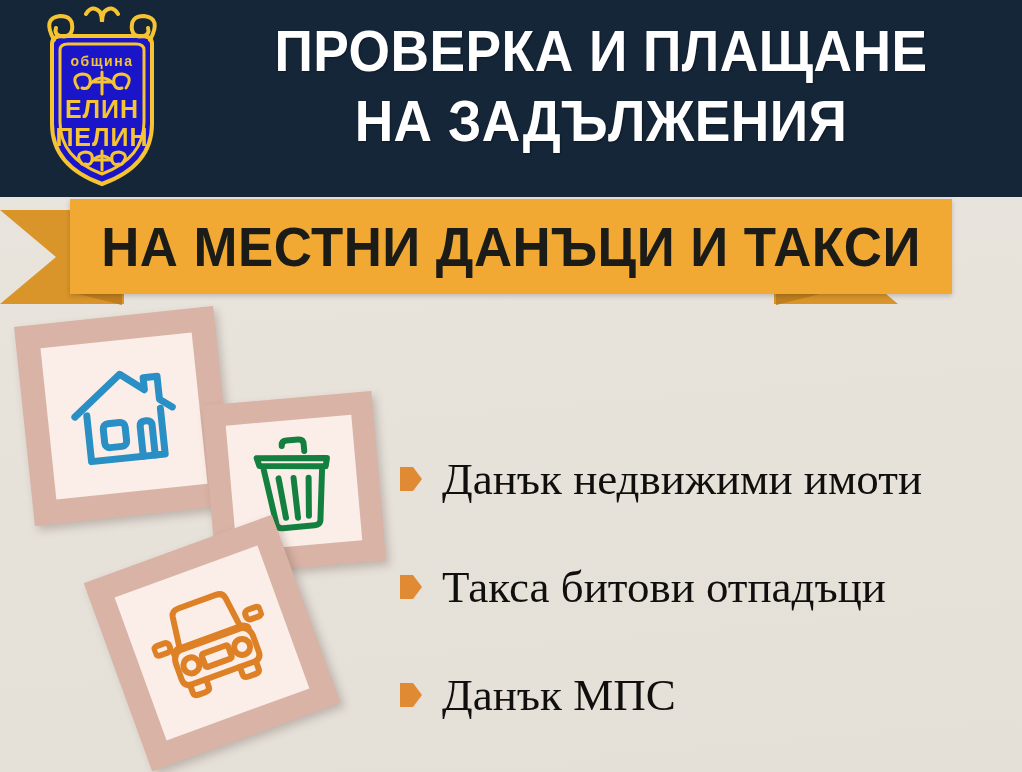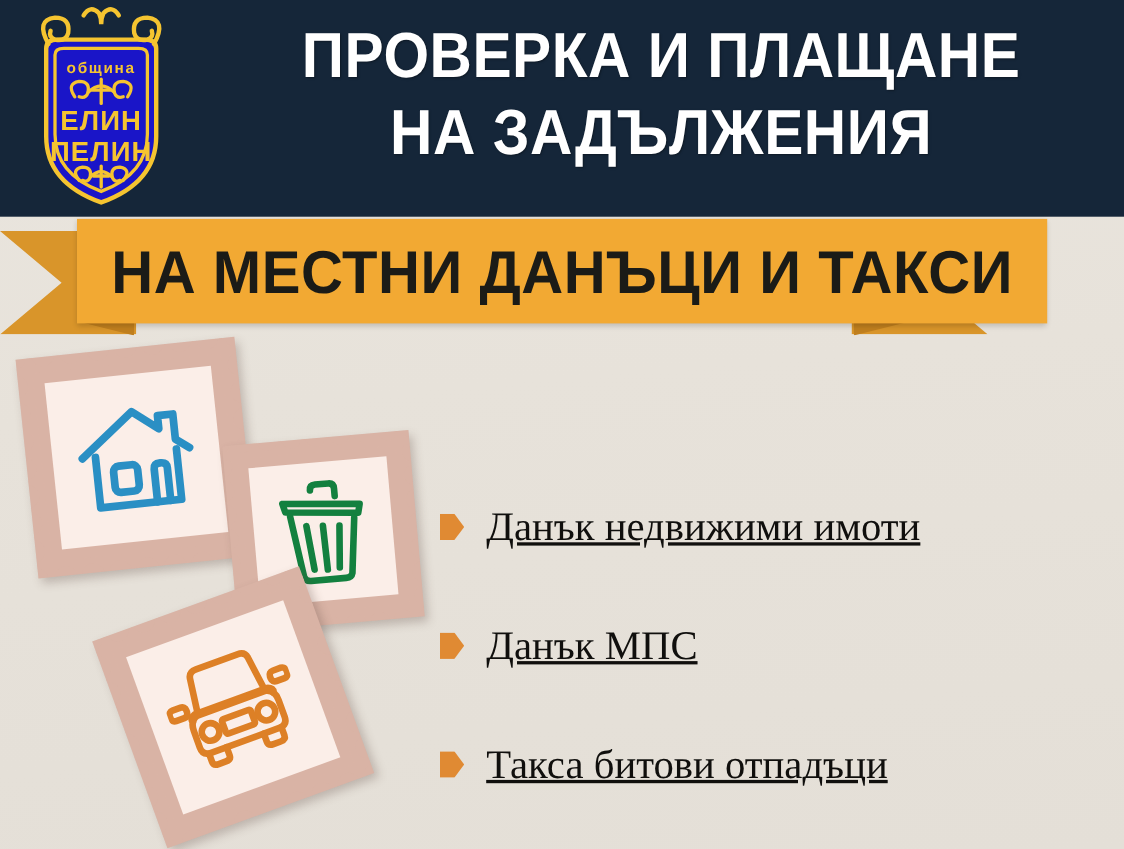--- a/index.html
+++ b/index.html
@@ -21,21 +21,21 @@
   .header {
     position: absolute;
     left: 0; top: 0;
     width: 1022px;
     height: 197px;
     background: #152639;
     z-index: 5;
   }
   .logo-wrap {
     position: absolute;
-    left: 12px; top: 6px;
+    left: 22px; top: 6px;
     width: 160px; height: 186px;
   }
   .logo-wrap svg { display: block; }
 
   .title-block {
     position: absolute;
     left: 190px; top: 16px;
     width: 822px;
     text-align: center;
     color: #ffffff;
@@ -118,25 +118,24 @@
   }
   .bullet {
     width: 22px; height: 24px;
     background: #e08a33;
     clip-path: polygon(0 0, 13px 0, 22px 12px, 13px 24px, 0 24px);
     flex: 0 0 auto;
     margin-right: 20px;
   }
   .list-label {
     font-family: "Liberation Serif", serif;
-    font-size: 37px;
+    font-size: 45px;
     color: #100f0d;
     line-height: 1;
     white-space: nowrap;
-    text-decoration: underline;
   }
 </style>
 </head>
 <body>
 
 <div id="poster">
 
   <div class="header">
 
     <div class="logo-wrap">
@@ -279,21 +278,21 @@
     </div>
   </div>
 
   <div class="list">
     <div class="list-item">
       <span class="bullet"></span>
       <span class="list-label">Данък недвижими имоти</span>
     </div>
     <div class="list-item">
       <span class="bullet"></span>
-      <span class="list-label">Данък МПС</span>
+      <span class="list-label">Такса битови отпадъци</span>
     </div>
     <div class="list-item">
       <span class="bullet"></span>
-      <span class="list-label">Такса битови отпадъци</span>
+      <span class="list-label">Данък МПС</span>
     </div>
   </div>
 
 </div>
 
 </body></html>

